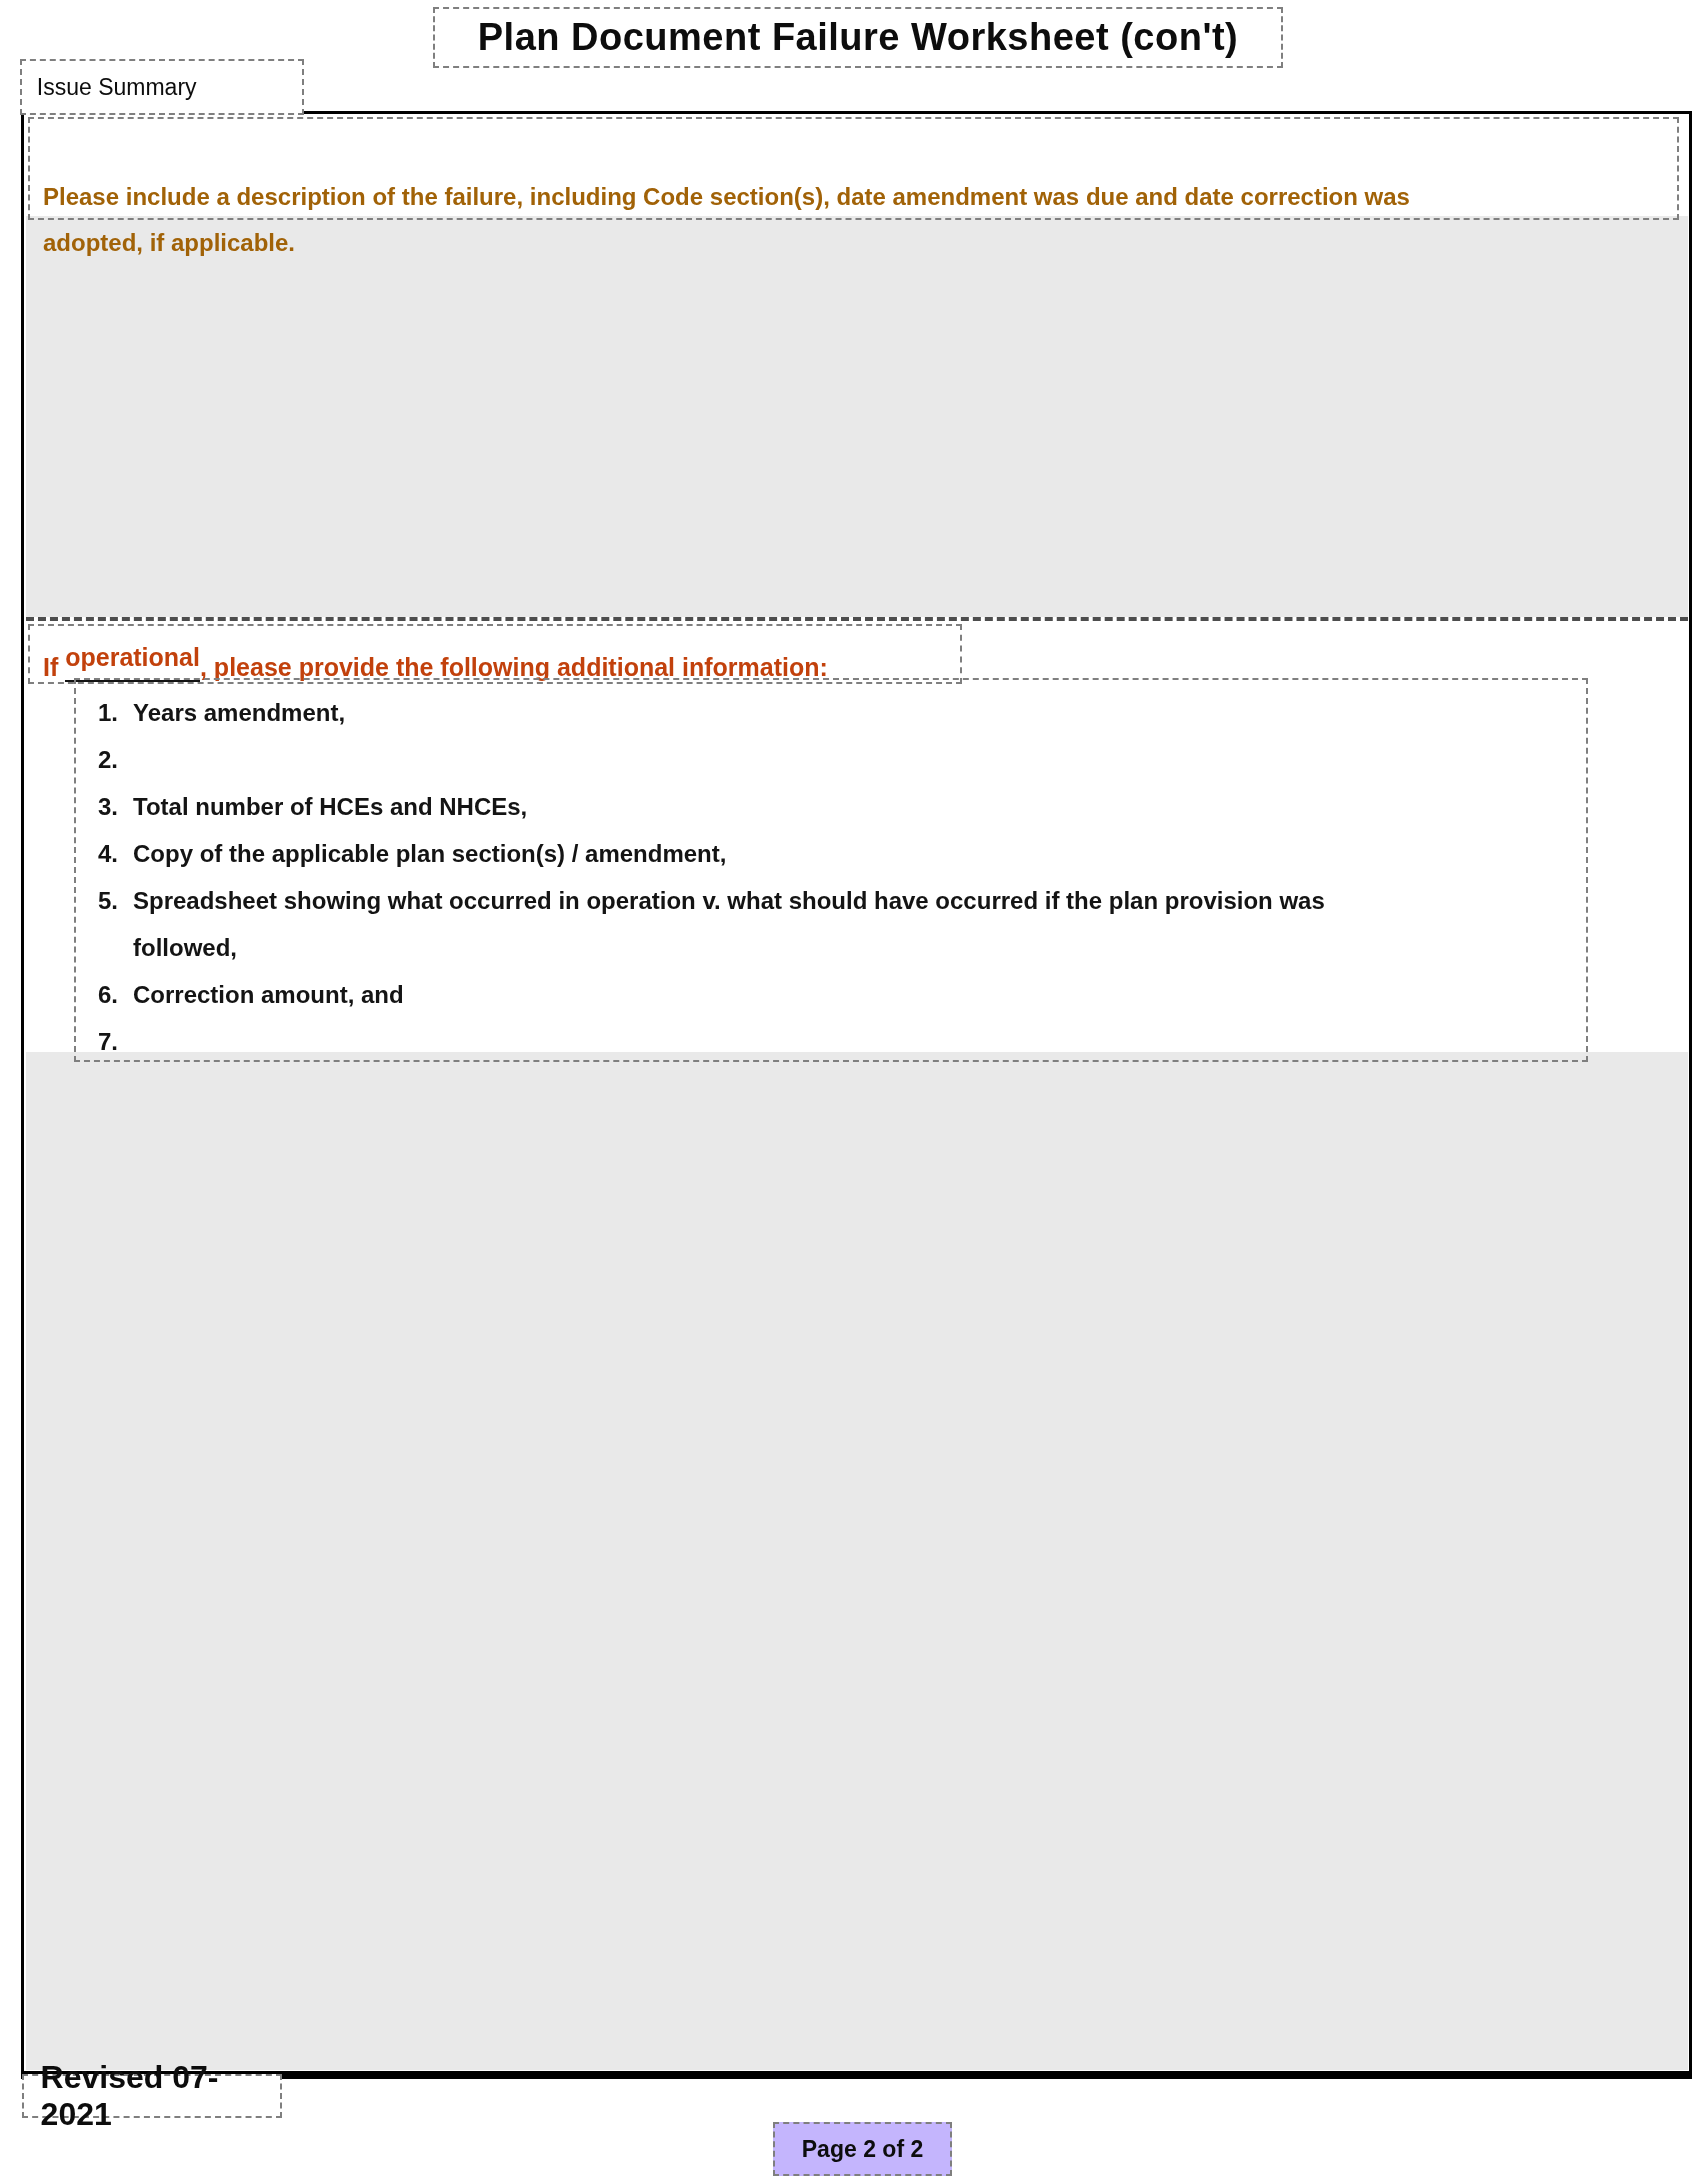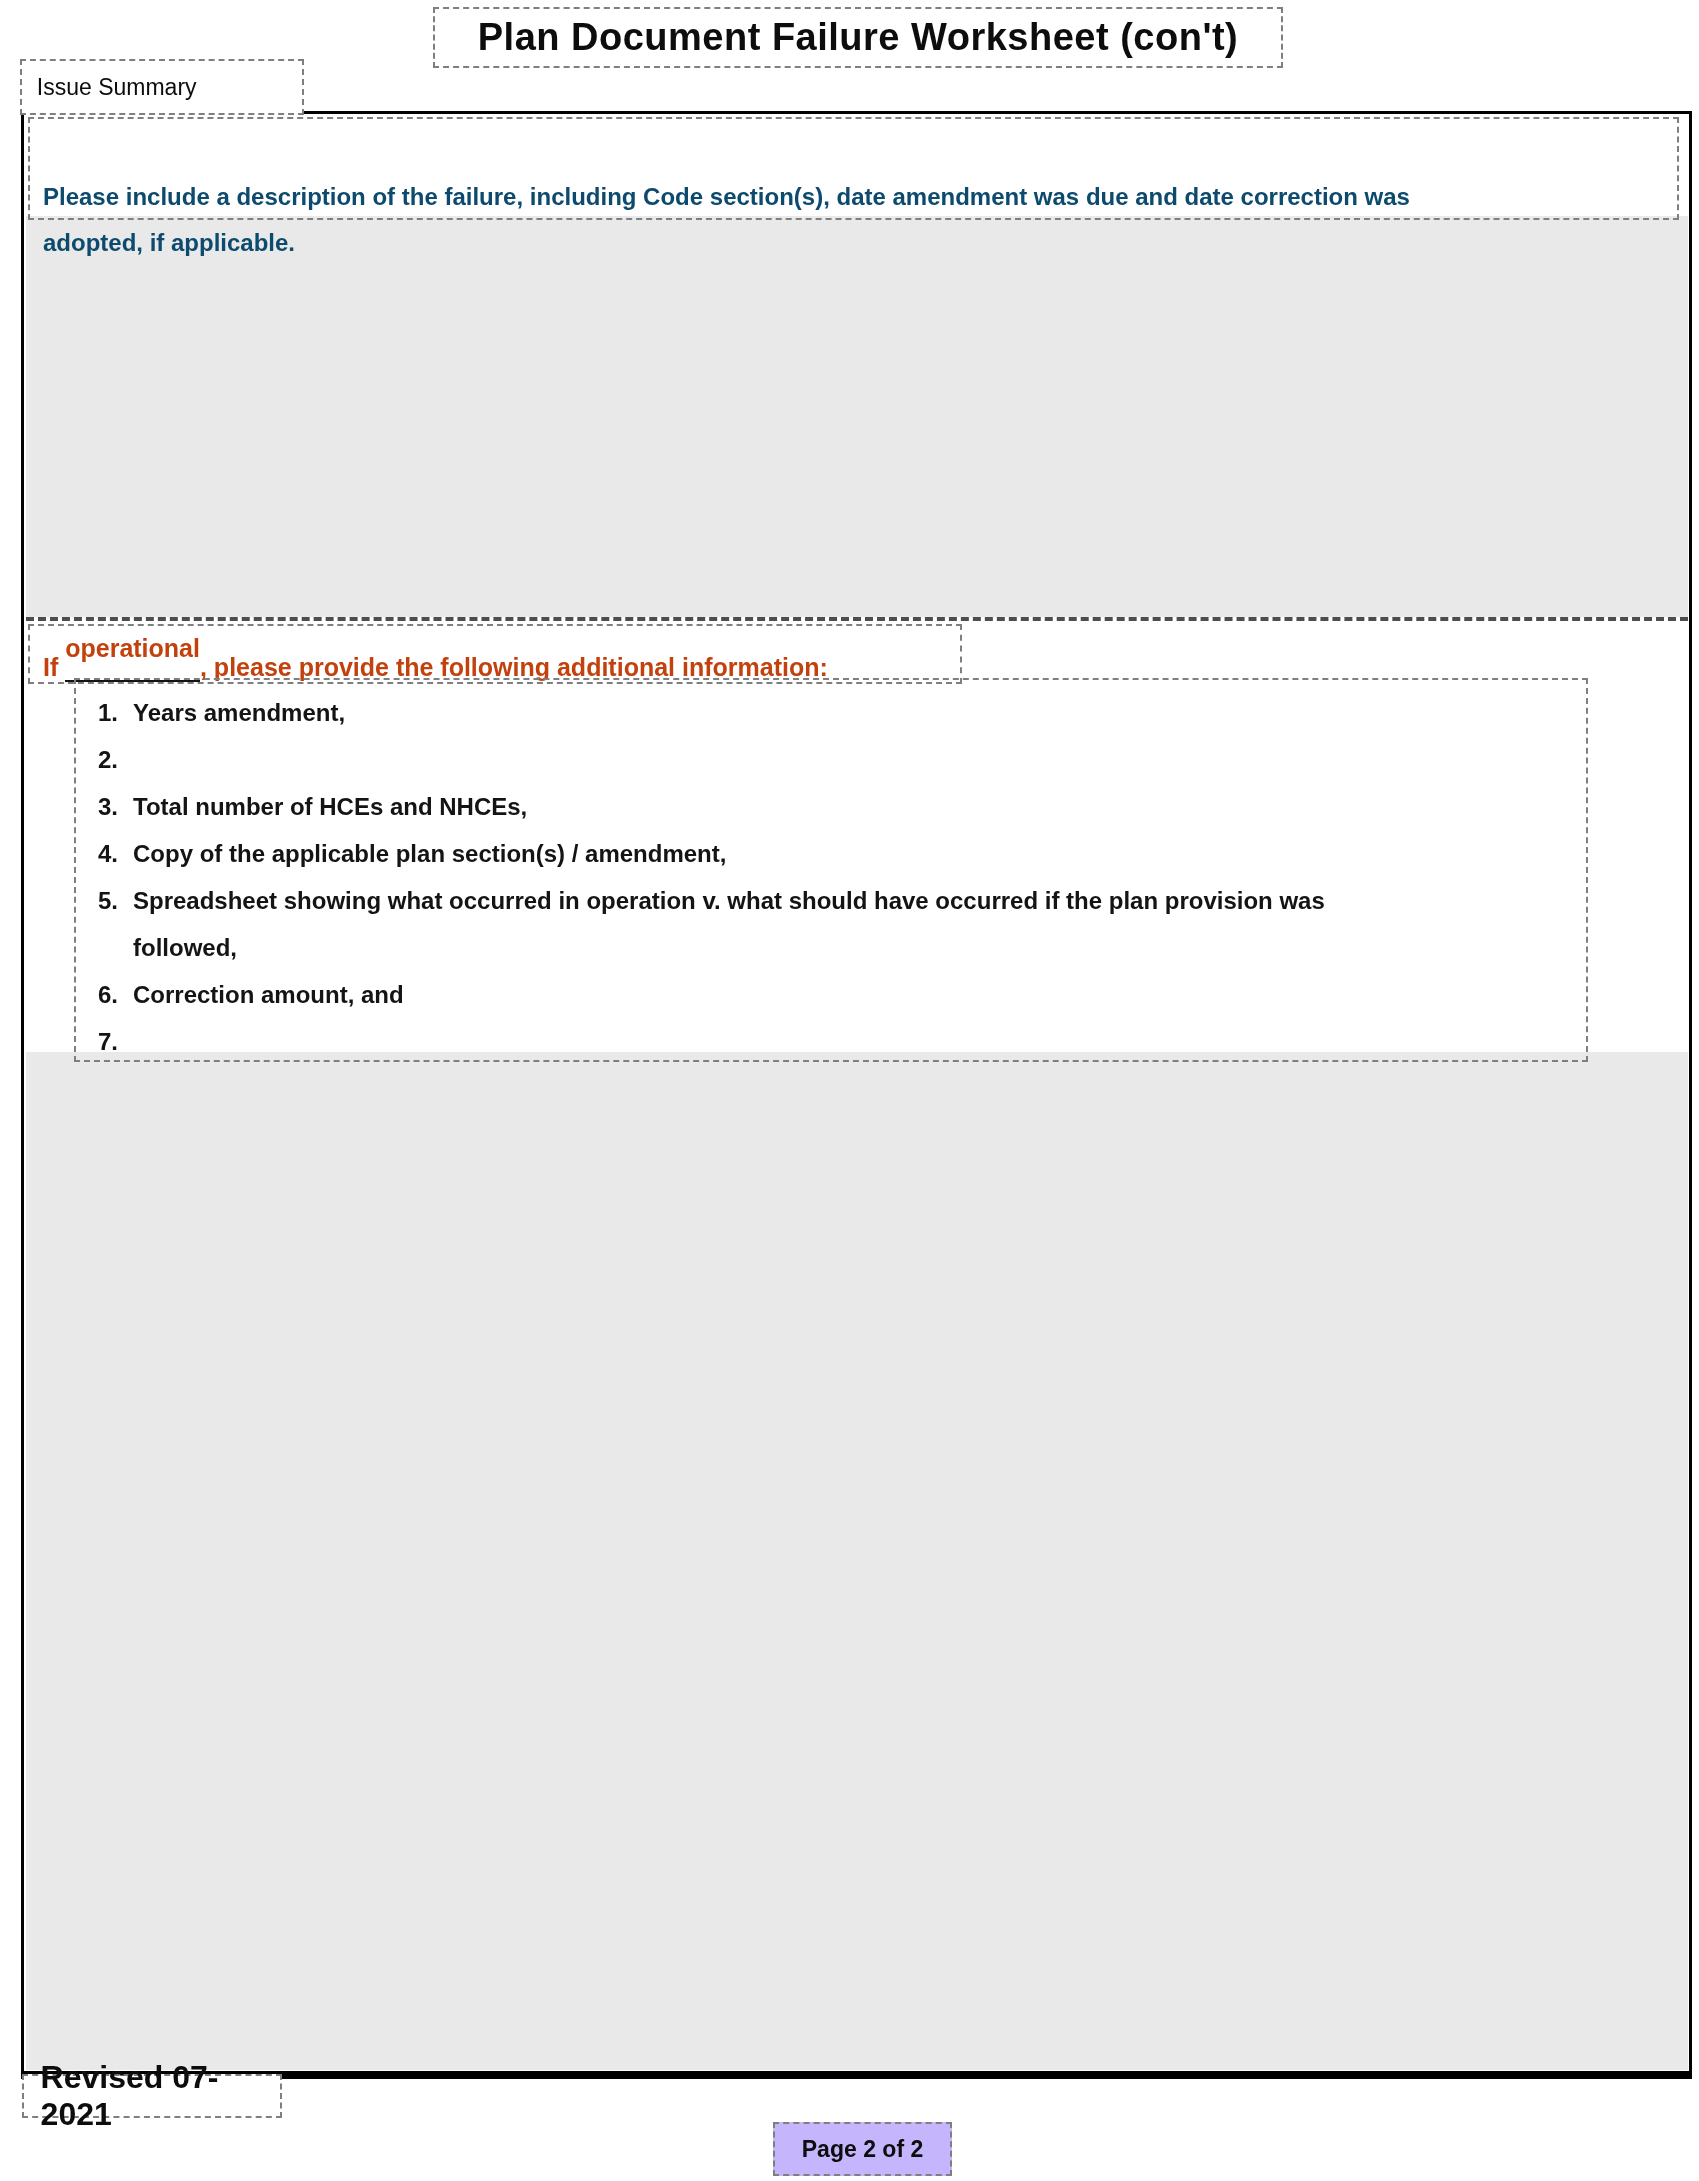--- a/index.html
+++ b/index.html
@@ -43,21 +43,21 @@
     border: 3.7px solid #000000;
     border-bottom-width: 8.3px;
     background: #ffffff;
     z-index: 0;
   }
   .desc-box {
     left: 28px; top: 117px; width: 1651px; height: 103px;
     padding: 9.2px 13px;
     font-size: 24px; font-weight: 600; line-height: 46px;
     white-space: pre-line;
-    color: #0c4a6e;
+    color: #a16207;
   }
   .gray-top {
     left: 26px; top: 216px; width: 1662px; height: 401px;
   }
   .row-divider {
     position: absolute;
     left: 26px; top: 617px; width: 1662px; height: 0;
     border-top: 4.6px dashed #4d4d4d;
     z-index: 2;
   }
@@ -65,21 +65,21 @@
     left: 28px; top: 624px; width: 934px; height: 60px;
     display: flex; align-items: flex-end;
     padding-left: 13px;
     font-size: 25px; font-weight: 600;
     white-space: pre;
     color: #c2410c;
   }
   .ifop-emphasis {
     font-weight: 800;
     border-bottom: 2.8px solid #141414;
-    padding-bottom: 17px;
+    padding-bottom: 8px;
   }
   .list-box {
     left: 74px; top: 678px; width: 1514px; height: 384px;
     padding-top: 9.2px;
     font-size: 24px; font-weight: 600; line-height: 47px;
     color: #141414;
   }
   .list-row { display: flex; align-items: flex-start; }
   .list-num {
     flex: none; width: 57px; padding-left: 22px;

